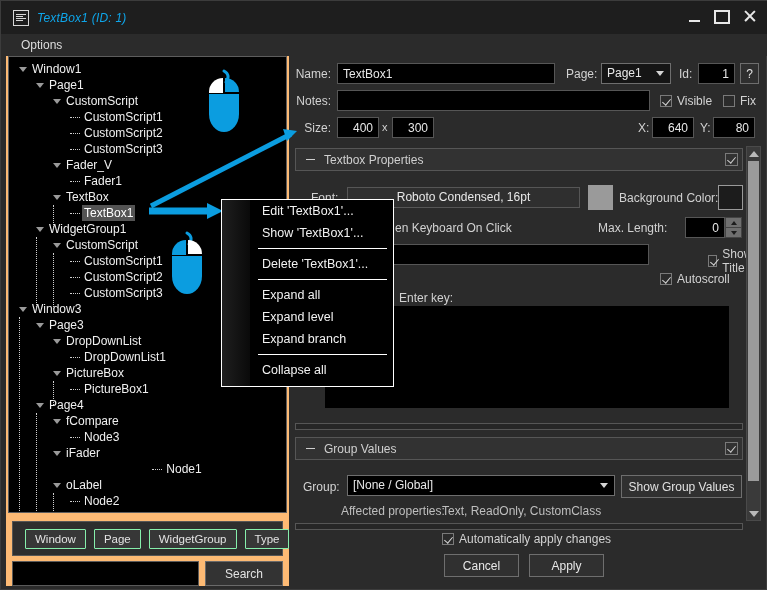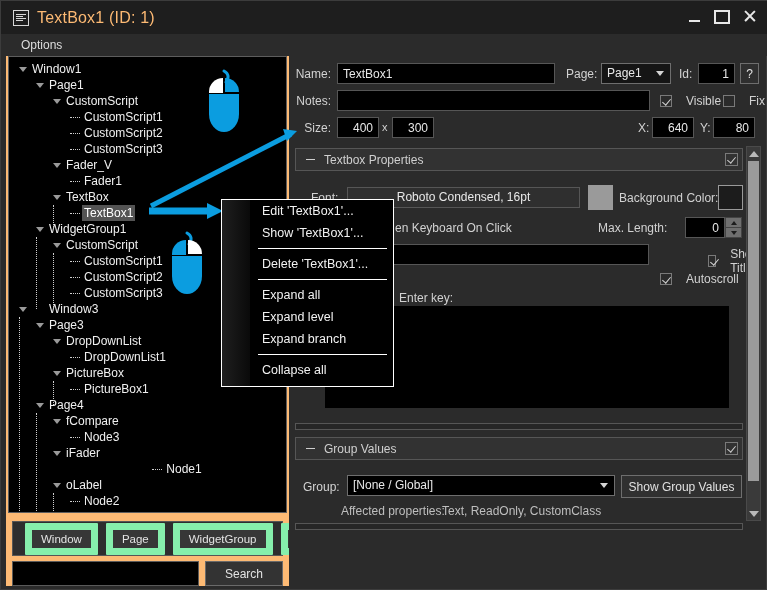--- a/index.html
+++ b/index.html
@@ -24,21 +24,21 @@
   }
   .title-icon {
     width: 16px; height: 16px; margin-left: 12px; margin-right: 8px;
     border: 1px solid #d8d8d8; background: #1e1e1e;
     display: flex; flex-direction: column; justify-content: center;
     gap: 1px; padding: 2px;
   }
   .title-icon i { display: block; height: 1px; background: #d8d8d8; width: 100%; }
   .title-icon i:nth-child(2) { width: 70%; }
   .title-icon i:nth-child(4) { width: 70%; }
-  .title-text { color: #fdba74; font-size: 16px; letter-spacing: .2px; }
+  .title-text { color: #0ea5e9; font-size: 12px; letter-spacing: .2px; font-style: italic; }
   .win-btns { position: absolute; right: 4px; top: 2px; display: flex; }
   .win-btn {
     width: 28px; height: 28px; display: flex; align-items: center; justify-content: center;
     color: #e8e8e8; font-size: 14px; background: transparent;
   }
   .win-btn.min-b::after { content: ""; display: block; width: 11px; height: 2px; background: #e8e8e8; margin-top: 7px;}
   .win-btn.max-b::after { content: ""; display: block; width: 12px; height: 10px; border: 2px solid #e8e8e8; }
   .win-btn.close-b { font-size: 19px; font-weight: 300; line-height: 1; padding-bottom:2px;}
 
   
@@ -83,21 +83,21 @@
     position: absolute; width: 0; border-left: 1px dotted #cfcfcf;
   }
 
   
   .filter-box {
     position: absolute; left: 6px; top: 465px; width: 271px; height: 35px;
     border: 1px solid #565656; background: #2e2e2e;
     display: flex; align-items: center; gap: 8px; padding-left: 12px;
   }
   .fbtn {
-    background: #373737; border: 7px solid #86efac; color: #e3e3e3;
+    background: #373737; border: 1px solid #86efac; color: #e3e3e3;
     font-size: 11.5px; padding: 3px 9px; border-radius: 1px;
   }
   .search-row {
     position: absolute; left: 6px; top: 505px; width: 271px; height: 25px;
     display: flex; align-items: stretch;
   }
   .search-input {
     flex: 1; background: #000; border: 1px solid #5a5a5a; color: #ddd;
     font-size: 12px; padding: 0 5px; outline: none;
   }
@@ -125,21 +125,21 @@
   }
   .sel-fld .chev {
     position: absolute; right: 6px; top: 7px;
     border-left: 4px solid transparent; border-right: 4px solid transparent;
     border-top: 5px solid #d5d5d5;
   }
   .btn-q {
     width: 19px; height: 21px; border: 1px solid #6e6e6e; background: #2f2f2f;
     color: #e0e0e0; font-size: 12px; display: flex; align-items: center; justify-content: center;
   }
-  .chk { display: inline-flex; align-items: center; gap: 14px; }
+  .chk { display: inline-flex; align-items: center; gap: 5px; }
   .chk .box {
     width: 12px; height: 12px; border: 1px solid #7a7a7a; background: #2b2b2b;
     position: relative;
   }
   .chk .box.on::after {
     content: ""; position: absolute; left: 3px; top: 1px; width: 4px; height: 7px;
     border-right: 1.6px solid #d8d8d8; border-bottom: 1.6px solid #d8d8d8;
     transform: rotate(40deg);
   }
   .chk span.t { color: #d2d2d2; font-size: 12px; }
@@ -294,21 +294,21 @@
             <span class="lbl">CustomScript1</span>
           </div>
           <div class="tnode" style="padding-left: 57px;">
             <span class="dots"></span>
             <span class="lbl">CustomScript2</span>
           </div>
           <div class="tnode" style="padding-left: 57px;">
             <span class="dots"></span>
             <span class="lbl">CustomScript3</span>
           </div>
-          <div class="tnode" style="padding-left: 6px; gap: 17px;">
+          <div class="tnode" style="padding-left: 6px;">
             <span class="caret open"></span>
             <span class="lbl">Window3</span>
           </div>
           <div class="tnode" style="padding-left: 23px;">
             <span class="caret open"></span>
             <span class="lbl">Page3</span>
           </div>
           <div class="tnode" style="padding-left: 40px;">
             <span class="caret open"></span>
             <span class="lbl">DropDownList</span>
@@ -471,20 +471,28 @@
 
     <div style="position:absolute;left:6px;top:467px;width:448px;height:7px;border:1px solid #565656;background:#262626;"></div>
 
     <div class="vscroll">
       <div class="arr up"></div>
       <div class="thumb"></div>
       <div class="arr dn"></div>
     </div>
   </div>
 
+  <div class="footer">
+    <div class="chk" style="position:absolute;left:153px;top:6px;">
+      <span class="box on"></span>
+      <span class="t">Automatically apply changes</span>
+    </div>
+    <div class="fbtn2" style="position:absolute;left:155px;top:28px;">Cancel</div>
+    <div class="fbtn2" style="position:absolute;left:240px;top:28px;">Apply</div>
+  </div>
 
   <svg class="overlay" viewBox="0 0 767 590">
 
     <g>
       <line x1="150" y1="205" x2="290" y2="133" stroke="#0b9de0" stroke-width="5"></line>
       <polygon points="296,130 282,128 286,140" fill="#0b9de0"></polygon>
     </g>
 
     <g>
       <line x1="148" y1="210" x2="210" y2="210" stroke="#0b9de0" stroke-width="7"></line>

